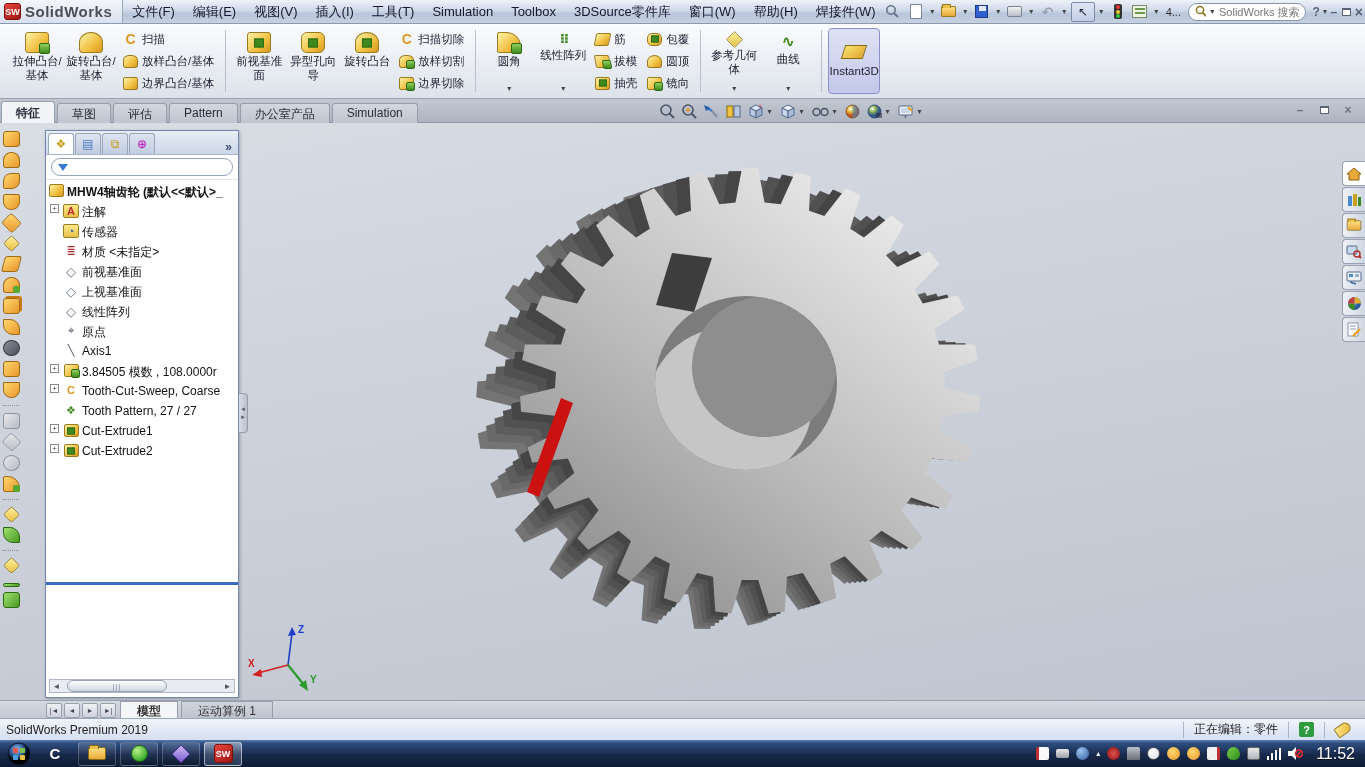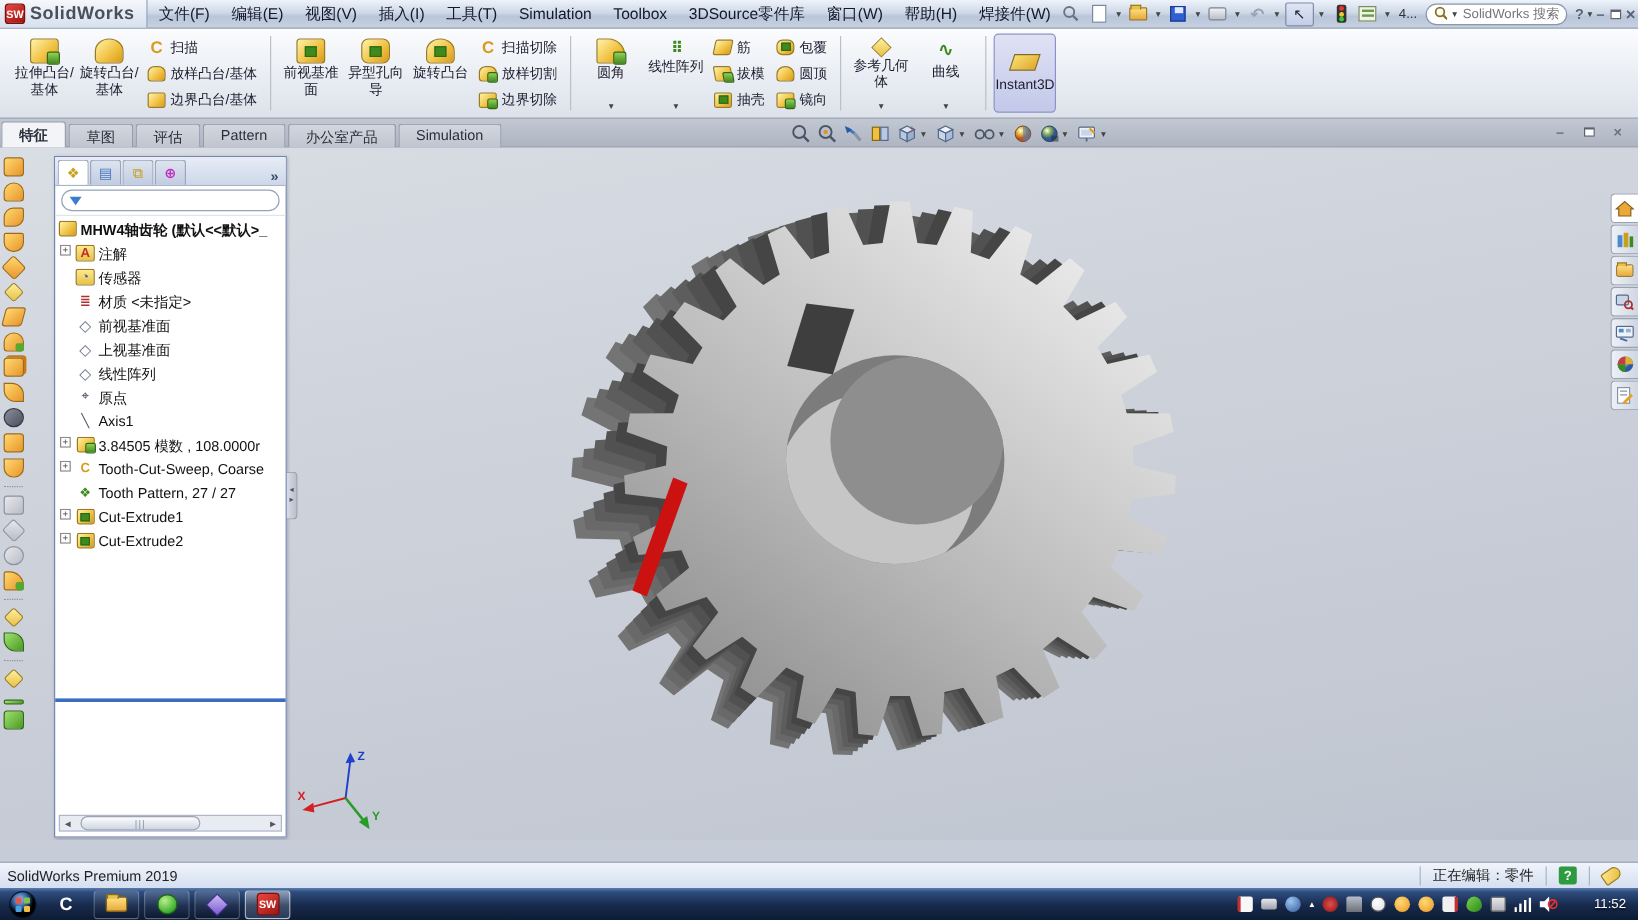--- a/index.html
+++ b/index.html
@@ -146,21 +146,21 @@
     background:linear-gradient(rgba(255,255,255,.16),rgba(255,255,255,.05) 50%,rgba(0,0,0,.12));display:flex;align-items:center;justify-content:center}
   .tb-app.active{background:linear-gradient(rgba(255,255,255,.45),rgba(255,255,255,.18) 50%,rgba(120,150,200,.25));border-color:rgba(255,255,255,.55)}
   .tb-letter{color:#fff;font-weight:bold;font-size:15px}
   .tb-folder{width:18px;height:13px;background:linear-gradient(#ffe084,#e8a93a);border:1px solid #8a6a14;border-radius:2px;position:relative}
   .tb-folder::before{content:"";position:absolute;left:0;top:-3px;width:8px;height:3px;background:#e8c24a;border:1px solid #8a6a14;border-bottom:none}
   .tb-green{width:17px;height:17px;border-radius:50%;background:radial-gradient(circle at 35% 30%,#b8f088,#3fae32 70%,#1e7a18);border:1px solid #1a6a12}
   .tb-purple{width:16px;height:16px;background:linear-gradient(135deg,#cdbcf4,#7a5ad0);border:1px solid #4a2e9a;transform:rotate(45deg) scale(.85)}
   .sw-cube.tb{width:19px;height:19px;font-size:9px}
   #tray{margin-left:auto;display:flex;align-items:center;gap:7px;padding-right:10px}
   .tray-ic{width:13px;height:13px;border-radius:2px;flex:none}
-  #clock{color:#fff;font-size:11px;margin-left:23px;text-shadow:0 1px 1px rgba(0,0,0,.6)}
+  #clock{color:#fff;font-size:16px;margin-left:6px;text-shadow:0 1px 1px rgba(0,0,0,.6)}
 
   .nosel{user-select:none}
 </style>
 </head>
 <body>
 
 <div id="screen" class="nosel">
 
   <div id="titlebar">
     <div id="logo">
@@ -686,20 +686,28 @@
       <line id="triad-x" x1="42" y1="44" x2="12" y2="52" stroke-width="1.6" stroke="#d42020"></line>
       <polygon id="triad-x-head" points="6,54 15,48 16,56" fill="#d42020"></polygon>
       <line id="triad-y" x1="42" y1="44" x2="58" y2="64" stroke-width="2.2" stroke="#2a9a2a"></line>
       <polygon id="triad-y-head" points="62,70 53,64 60,59" fill="#2a9a2a"></polygon>
       <text id="triad-x-label" x="2" y="46" fill="#d42020">X</text>
       <text id="triad-z-label" x="52" y="12" fill="#2040cc">Z</text>
       <text id="triad-y-label" x="64" y="62" fill="#2a9a2a">Y</text>
     </svg>
   </div>
 
+  <div id="doctabs">
+    <span class="navbtn first">|◄</span>
+    <span class="navbtn">◄</span>
+    <span class="navbtn">►</span>
+    <span class="navbtn">►|</span>
+    <span class="dtab active">模型</span>
+    <span class="dtab">运动算例 1</span>
+  </div>
 
   <div id="statusbar">
     <span id="status-left">SolidWorks Premium 2019</span>
     <div id="status-right">
       <span class="vsep"></span>
       <span>正在编辑：零件</span>
       <span class="vsep"></span>
       <span class="q-ic">?</span>
       <span class="vsep"></span>
       <span class="tag-ic"></span>

